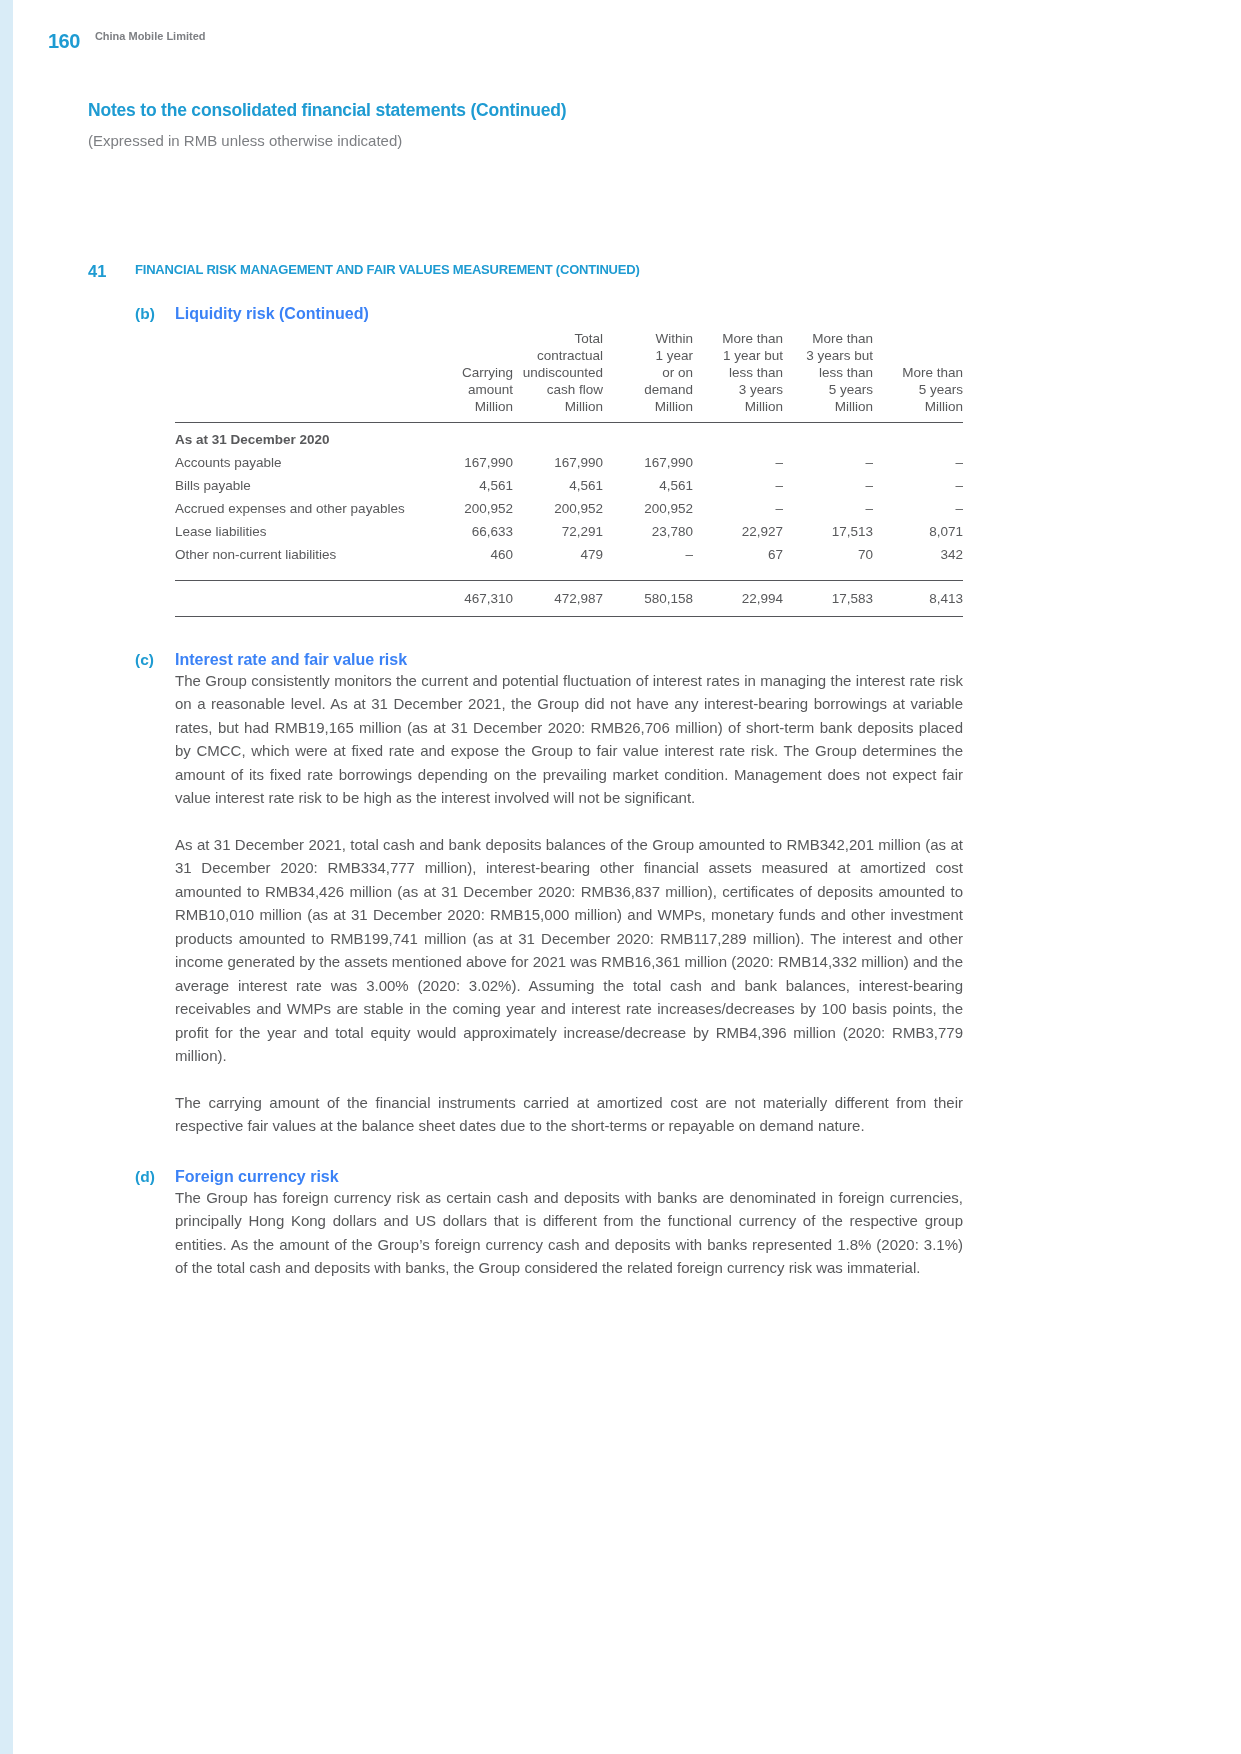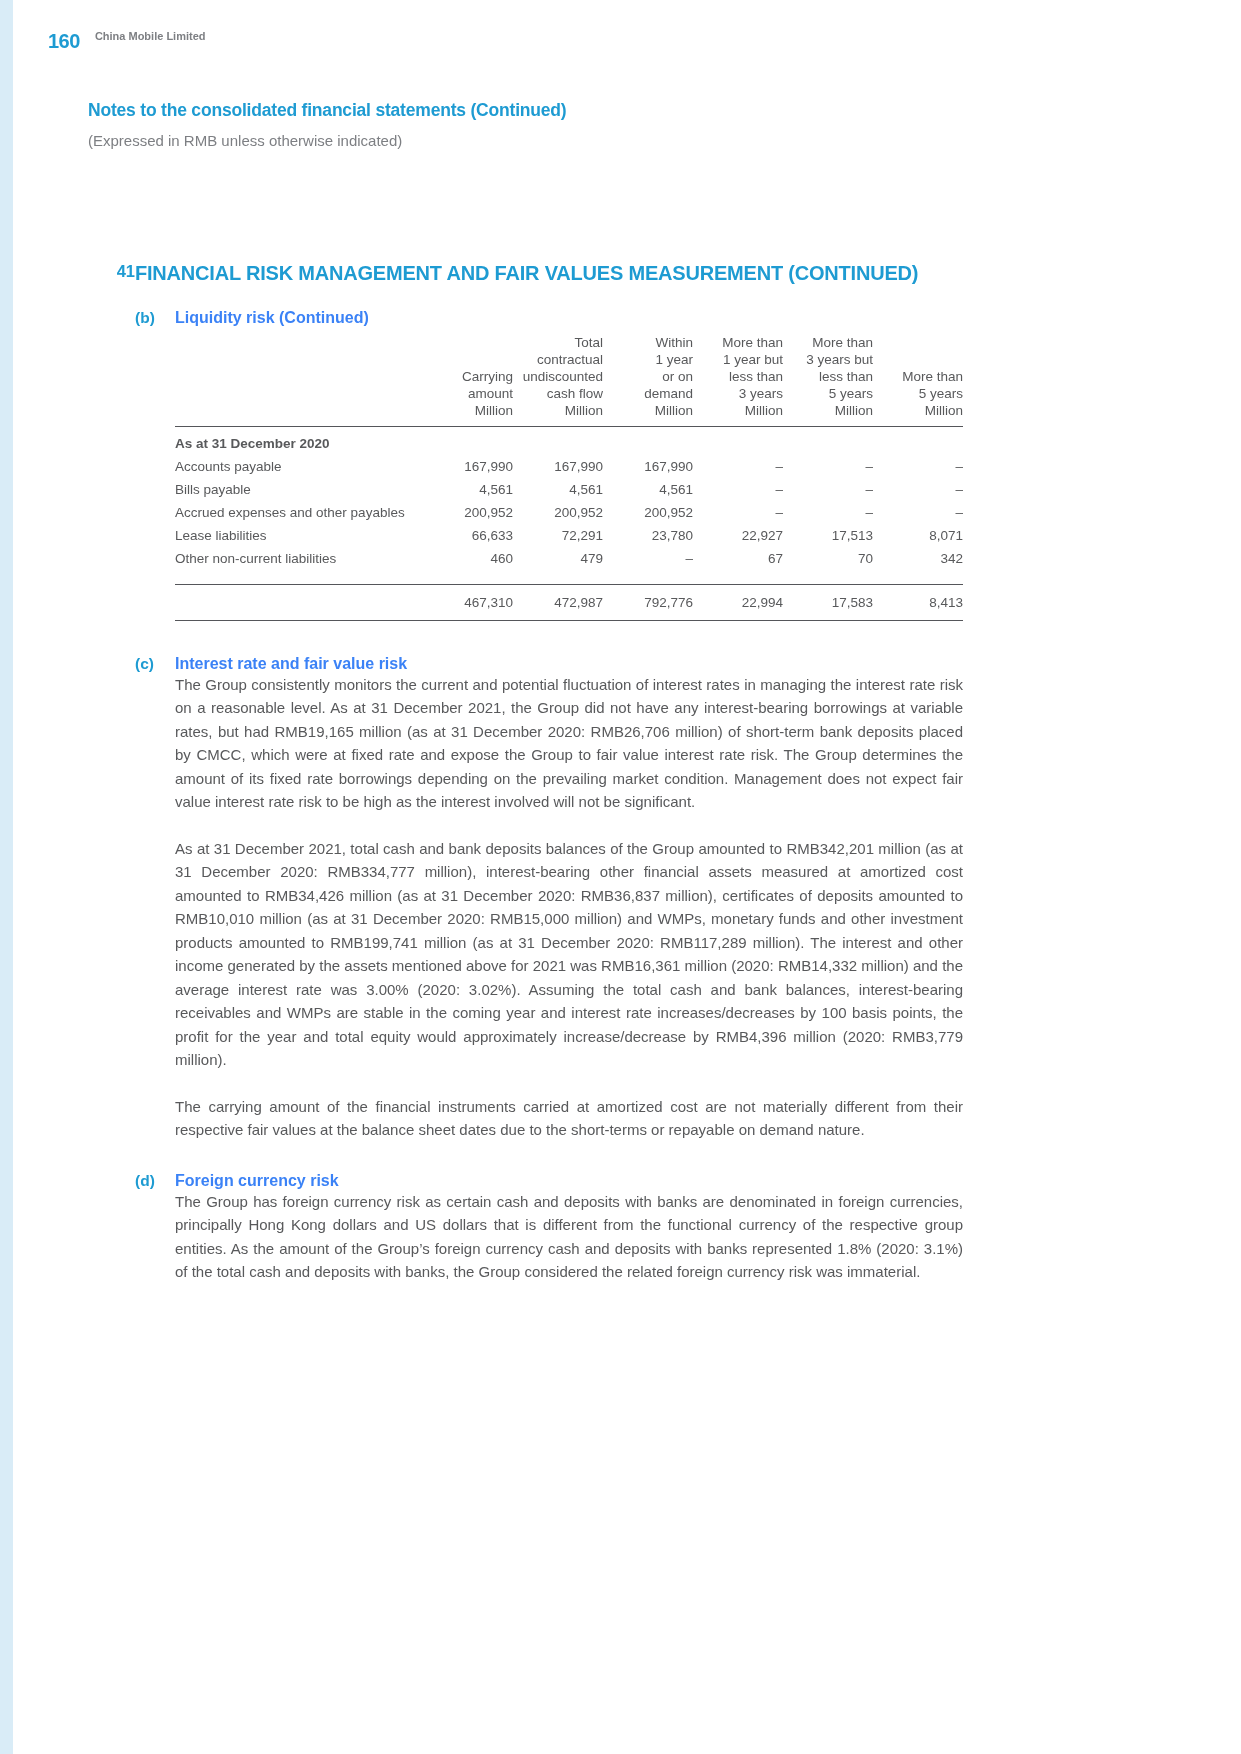--- a/index.html
+++ b/index.html
@@ -24,22 +24,22 @@
   .page-num { color:#1e9bd2; font-size:20px; font-weight:bold; letter-spacing:-0.5px; }
   .company  { color:#7d7f83; font-size:11px; font-weight:bold; }
 
   .doc-header { position:absolute; left:88px; top:100px; }
   .doc-title   { color:#1e9bd2; font-size:17.5px; font-weight:bold; letter-spacing:-0.2px; }
   .doc-subtitle{ color:#7d7f83; font-size:15px; margin-top:11px; }
 
   .content { position:absolute; left:88px; top:262px; width:875px; }
 
   .section-head { display:flex; }
-  .section-num  { width:47px; flex:none; color:#1e9bd2; font-size:16.5px; font-weight:bold;text-align:right; }
-  .section-title{ color:#1e9bd2; font-size:20px; font-weight:bold; letter-spacing:-0.2px; }
+  .section-num  { width:47px; flex:none; color:#1e9bd2; font-size:16.5px; font-weight:bold; }
+  .section-title{ color:#1e9bd2; font-size:13px; font-weight:bold; letter-spacing:-0.2px; }
 
   .sub { display:flex; }
   .sub-b { margin-top:24px; }
   .sub-c { margin-top:34px; }
   .sub-d { margin-top:30px; }
   .sub-label { width:40px; flex:none; margin-left:47px; color:#1e9bd2; font-size:15.5px; font-weight:bold; }
   .sub-body  { width:788px; flex:none; }
   .sub-title { color:#3b82f6; font-size:16px; font-weight:bold; }
 
   
@@ -188,21 +188,21 @@
               <td class="num">70</td>
               <td class="num">342</td>
             </tr>
             <tr class="spacer">
                 <td colspan="7"></td>
               </tr>
             <tr class="total-row">
               <td class="lbl"></td>
               <td class="num">467,310</td>
               <td class="num">472,987</td>
-              <td class="num">792,776</td>
+              <td class="num">580,158</td>
               <td class="num">22,994</td>
               <td class="num">17,583</td>
               <td class="num">8,413</td>
             </tr>
           </tbody>
         </table>
       </div>
     </div>
 
     <div class="sub sub-c">

